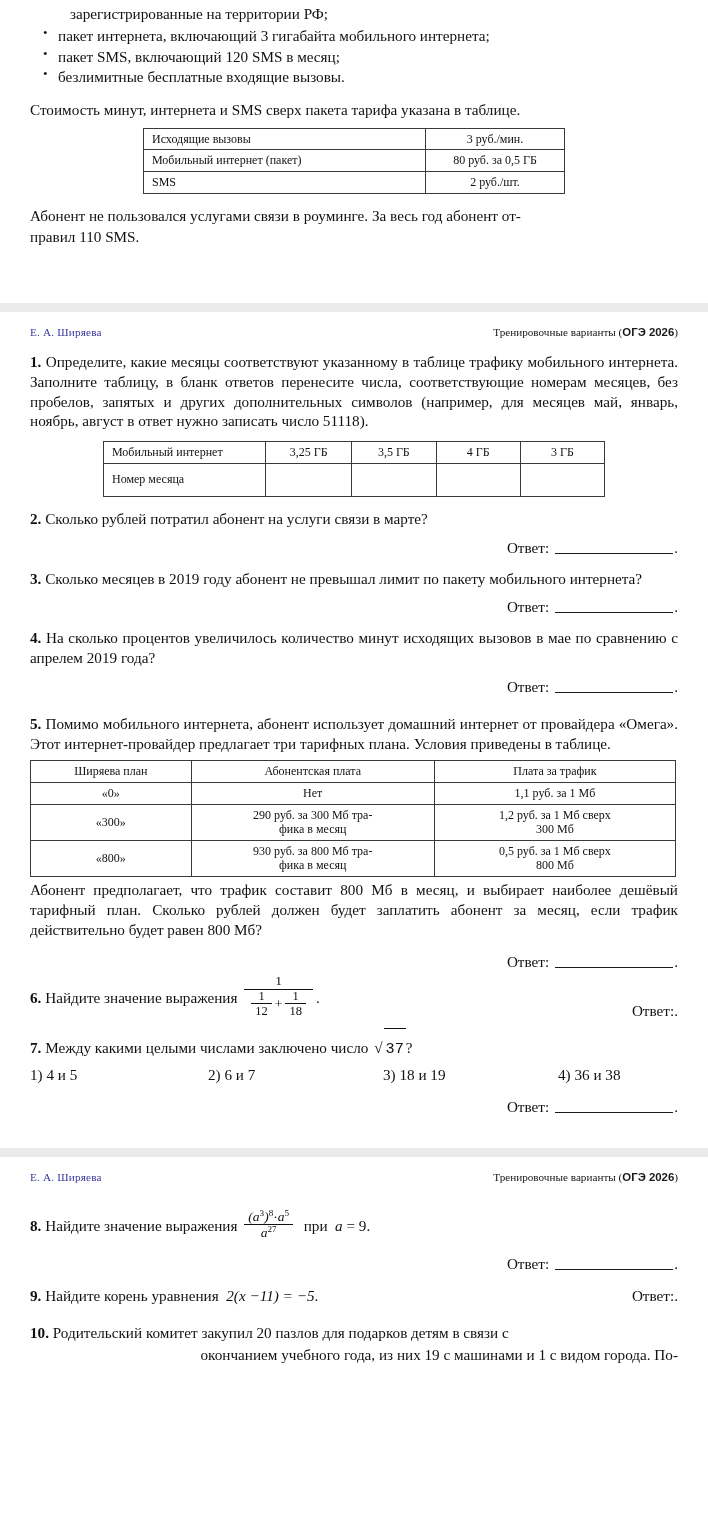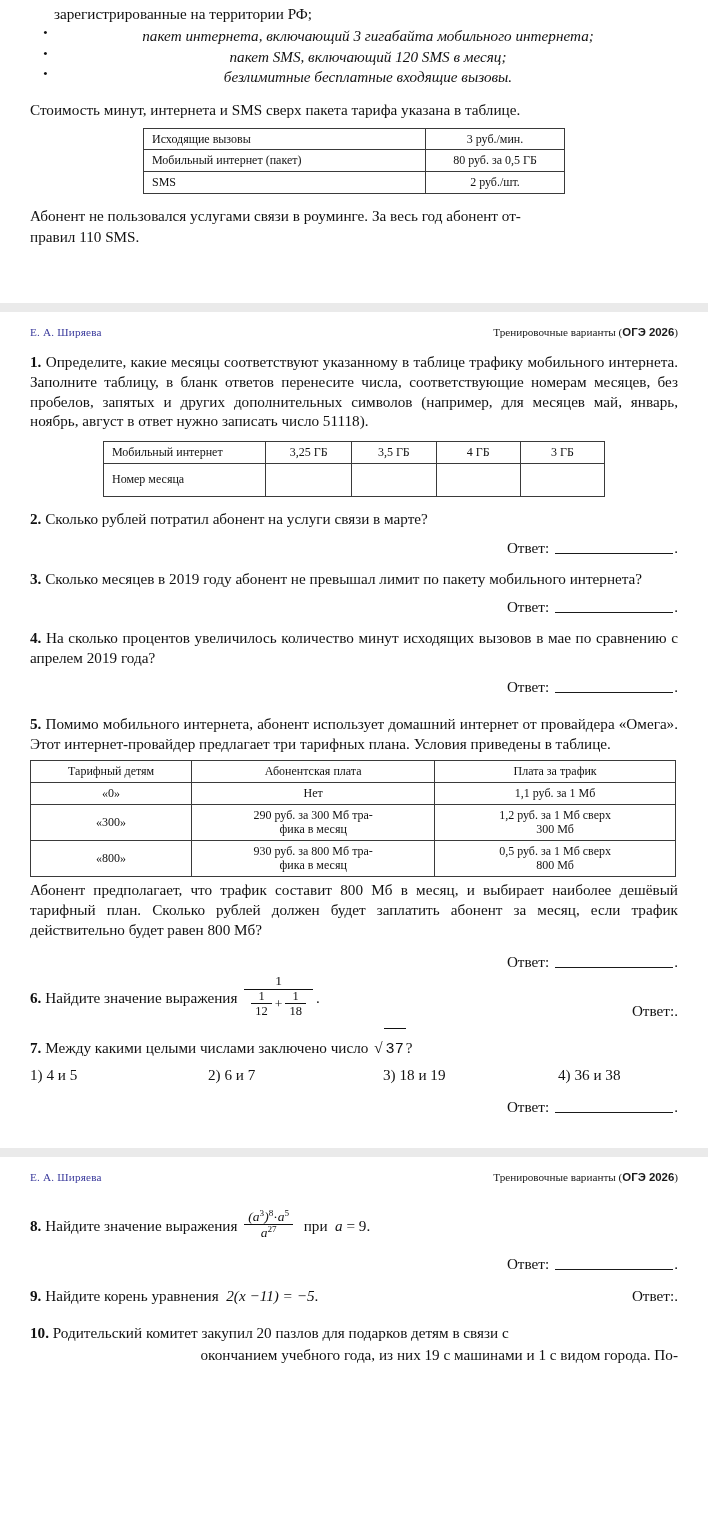--- a/index.html
+++ b/index.html
@@ -35,22 +35,21 @@
     hyphens: manual;
   }
   ul.bullets {
     margin: 0 0 0 0;
     padding-left: 28px;
     list-style: none;
   }
   ul.bullets li {
     position: relative;
     margin-bottom: 1px;
-    text-align: center;
-    font-style: italic;
+    text-align: left;
   }
   ul.bullets li::before {
     content: "\2022";
     position: absolute;
     left: -15px;
     top: -1px;
     font-size: 13px;
   }
   .spacer-sm { height: 12px; }
   .spacer-md { height: 18px; }
@@ -197,21 +196,21 @@
     margin-top: 14px;
   }
   .q9-line .q9-text { flex: 0 0 auto; }
   .q9-line .q9-ans { margin-left: auto; display: flex; align-items: baseline; }
 </style>
 </head>
 <body>
 
 <div class="page">
 
-  <p style="padding-top:4px;text-align:left;margin-left:24px;">зарегистрированные на территории РФ;</p>
+  <p style="padding-top:4px;text-align:left;margin-left:40px;">зарегистрированные на территории РФ;</p>
 
   <ul class="bullets">
     <li>пакет интернета, включающий 3 гигабайта мобильного интернета;</li>
     <li>пакет SMS, включающий 120 SMS в месяц;</li>
     <li>безлимитные бесплатные входящие вызовы.</li>
   </ul>
 
   <div class="spacer-sm"></div>
 
   <p style="text-align:left;">Стоимость минут, интернета и SMS сверх пакета тарифа указана в таблице.</p>
@@ -305,21 +304,21 @@
   </div>
 
   <div class="spacer-md"></div>
 
   <p><span class="q-num">5.</span> <span>Помимо мобильного интернета, абонент использует домашний интернет от провайдера «Омега». Этот интернет-провайдер предлагает три тарифных плана. Условия приведены в таблице.</span></p>
 
   <div class="tbl-wrap">
     <table class="doc" id="table-plans">
       <tbody>
         <tr>
-          <td class="c1">Тарифный детям</td>
+          <td class="c1">Ширяева план</td>
           <td class="c2">Абонентская плата</td>
           <td class="c3">Плата за трафик</td>
         </tr>
         <tr>
           <td class="c1">«0»</td>
           <td class="c2">Нет</td>
           <td class="c3">1,1 руб. за 1 Мб</td>
         </tr>
         <tr>
           <td class="c1">«300»</td>

